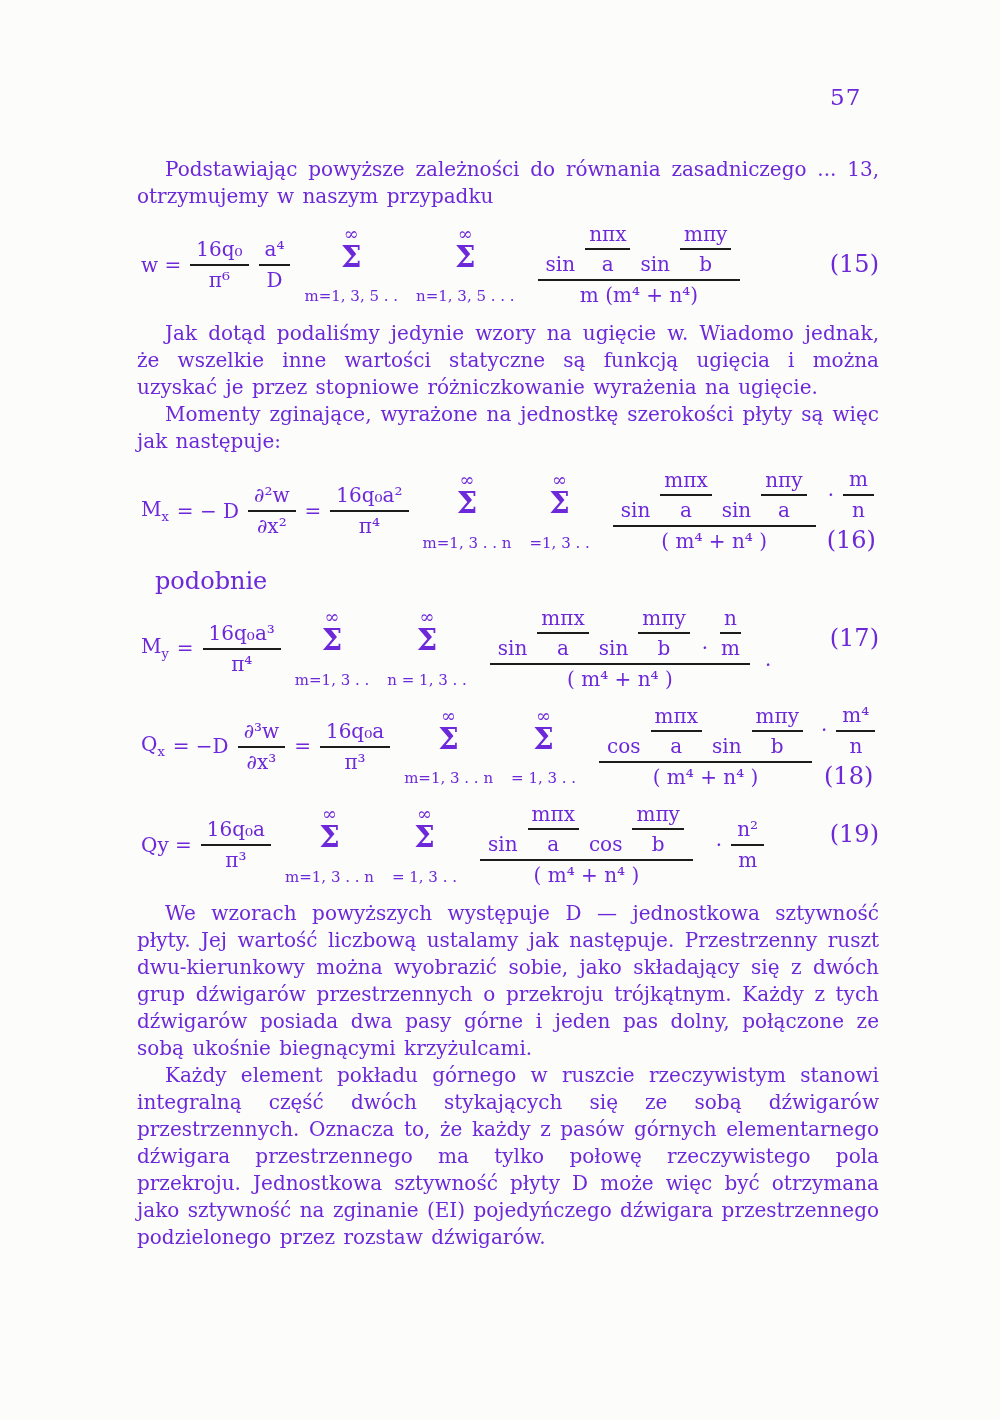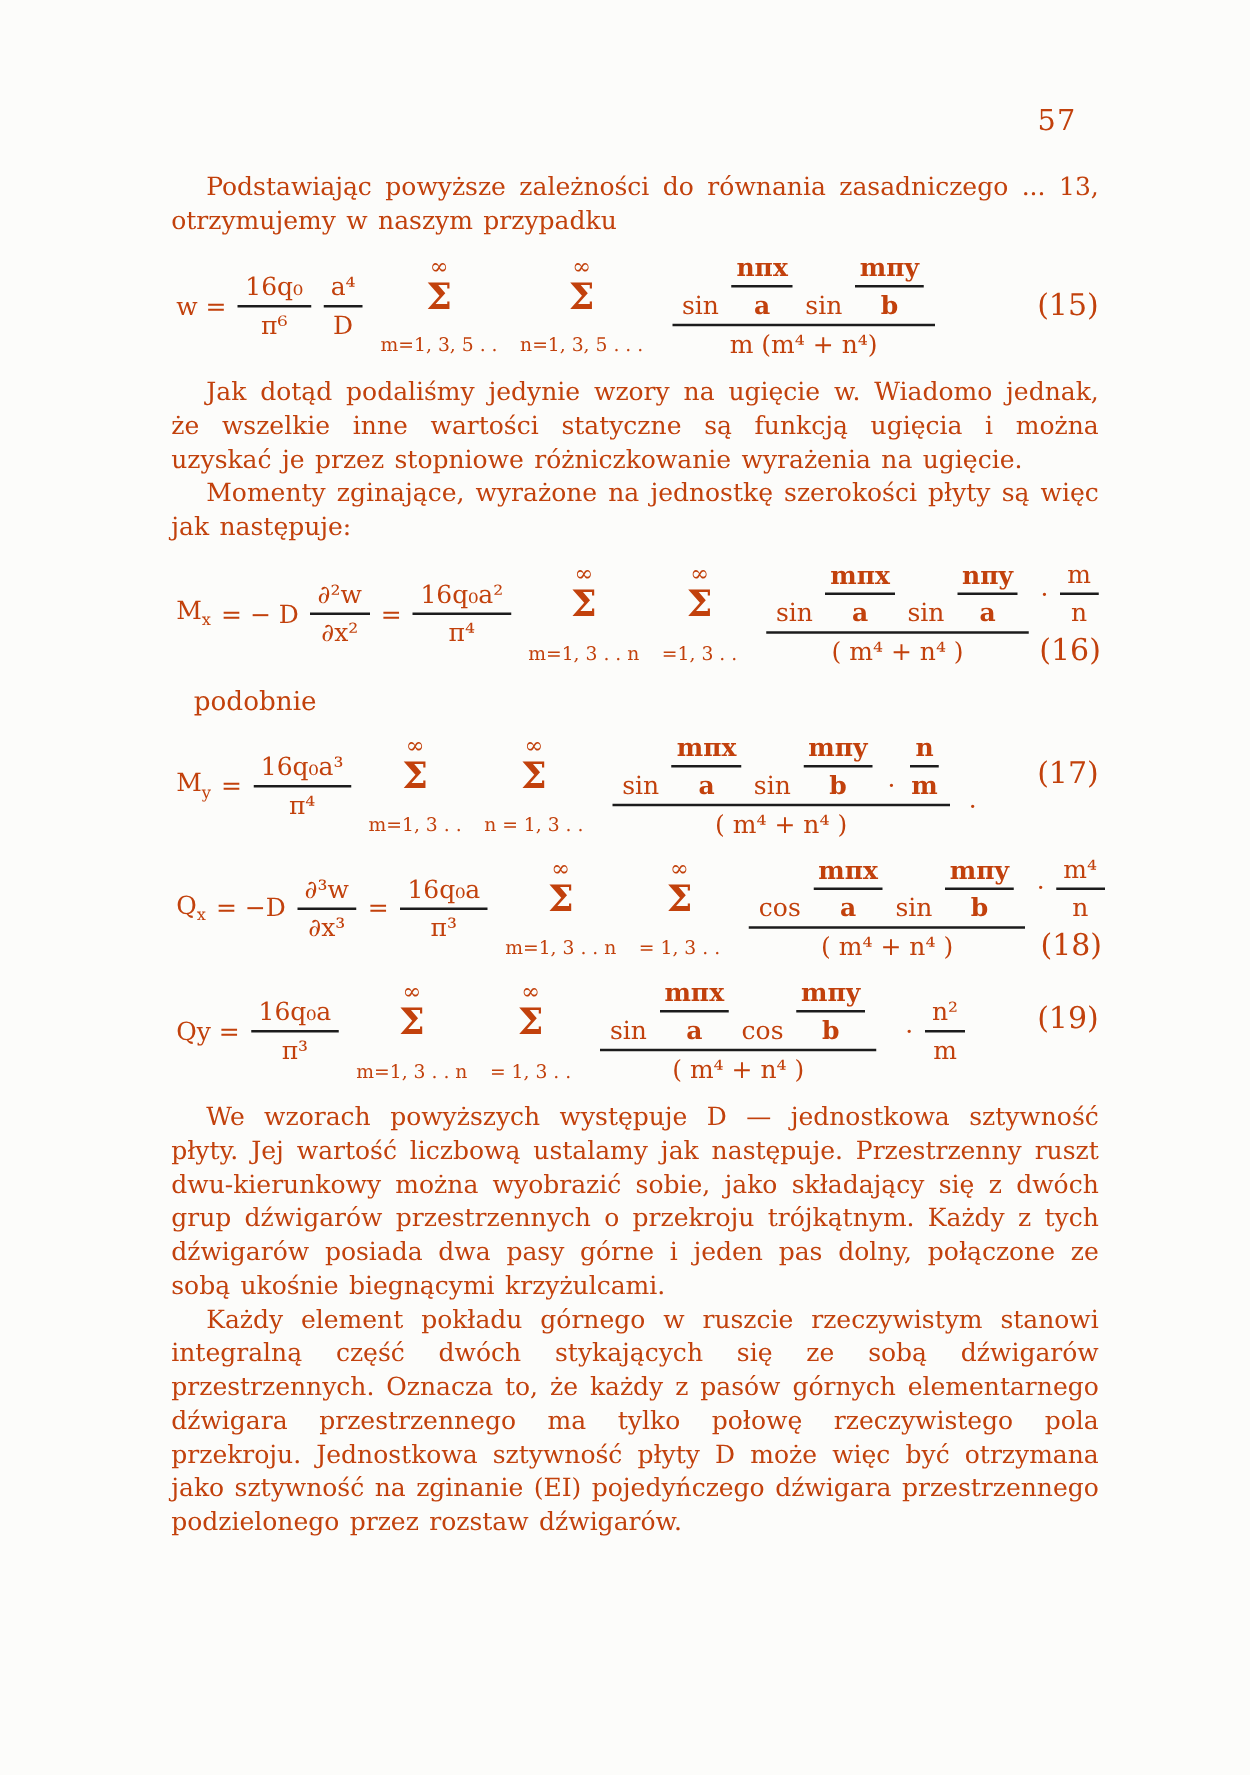--- a/index.html
+++ b/index.html
@@ -1,48 +1,48 @@
 <!DOCTYPE html>
 <html><head>
 <meta charset="utf-8">
 <style>
   html,body{margin:0;padding:0;}
   .page{
     position:relative;
     width:1000px;height:1420px;
     background:#fcfcfa;
-    color:#c2410c;
+    color:#6d28d9;
     font-family:"DejaVu Serif", serif;
     overflow:hidden;
   }
   .pageno{
     position:absolute;top:84px;left:830px;
     font-size:23px;letter-spacing:1px;
   }
-  .content{position:absolute;left:137px;top:136px;width:742px;}
+  .content{position:absolute;left:137px;top:156px;width:742px;}
   .para{
     margin:0;font-size:20px;line-height:27px;
     text-align:justify;text-indent:28px;word-spacing:2px;
   }
-  .midlabel{margin:6px 0 2px 18px;font-size:21px;line-height:26px;}
+  .midlabel{margin:6px 0 2px 18px;font-size:24px;line-height:26px;}
   .formula{
     display:flex;align-items:center;
     font-size:20px;line-height:1.15;
     margin:13px 0;white-space:nowrap;
   }
   .mtok{margin:0 4px;}
   .fn{margin:0 2px;}
   .vsub{font-size:13px;}
   .frac{display:inline-flex;flex-direction:column;align-items:center;margin:0 5px;text-align:center;}
   .fnum{
     display:inline-flex;align-items:flex-end;justify-content:center;
     gap:5px;padding:0 6px 3px;border-bottom:2px solid #1c1c1c;
   }
   .fden{display:inline-flex;align-items:flex-start;justify-content:center;gap:5px;padding-top:3px;}
-  .frac .frac{margin:0 3px;font-weight:bold;}
+  .frac .frac{margin:0 3px;}
   .frac .frac .fnum{padding:0 4px 2px;}
   .sum{display:inline-flex;flex-direction:column;align-items:center;margin:0 9px;line-height:1;}
   .sum .inf{font-size:18px;line-height:.9;}
   .sum .sigma{font-size:29px;font-weight:bold;line-height:1.05;}
   .sum .lim{font-size:15px;margin-top:17px;white-space:nowrap;}
   .eqnum{font-size:24px;}
   .eqright{margin-left:auto;align-self:center;}
   .eqtop{margin-left:auto;align-self:flex-start;padding-top:6px;margin-top:12px;}
   .eqcol{display:inline-flex;flex-direction:column;align-items:center;margin-left:auto;gap:5px;}
   .dotfrac{display:inline-flex;align-items:center;}

